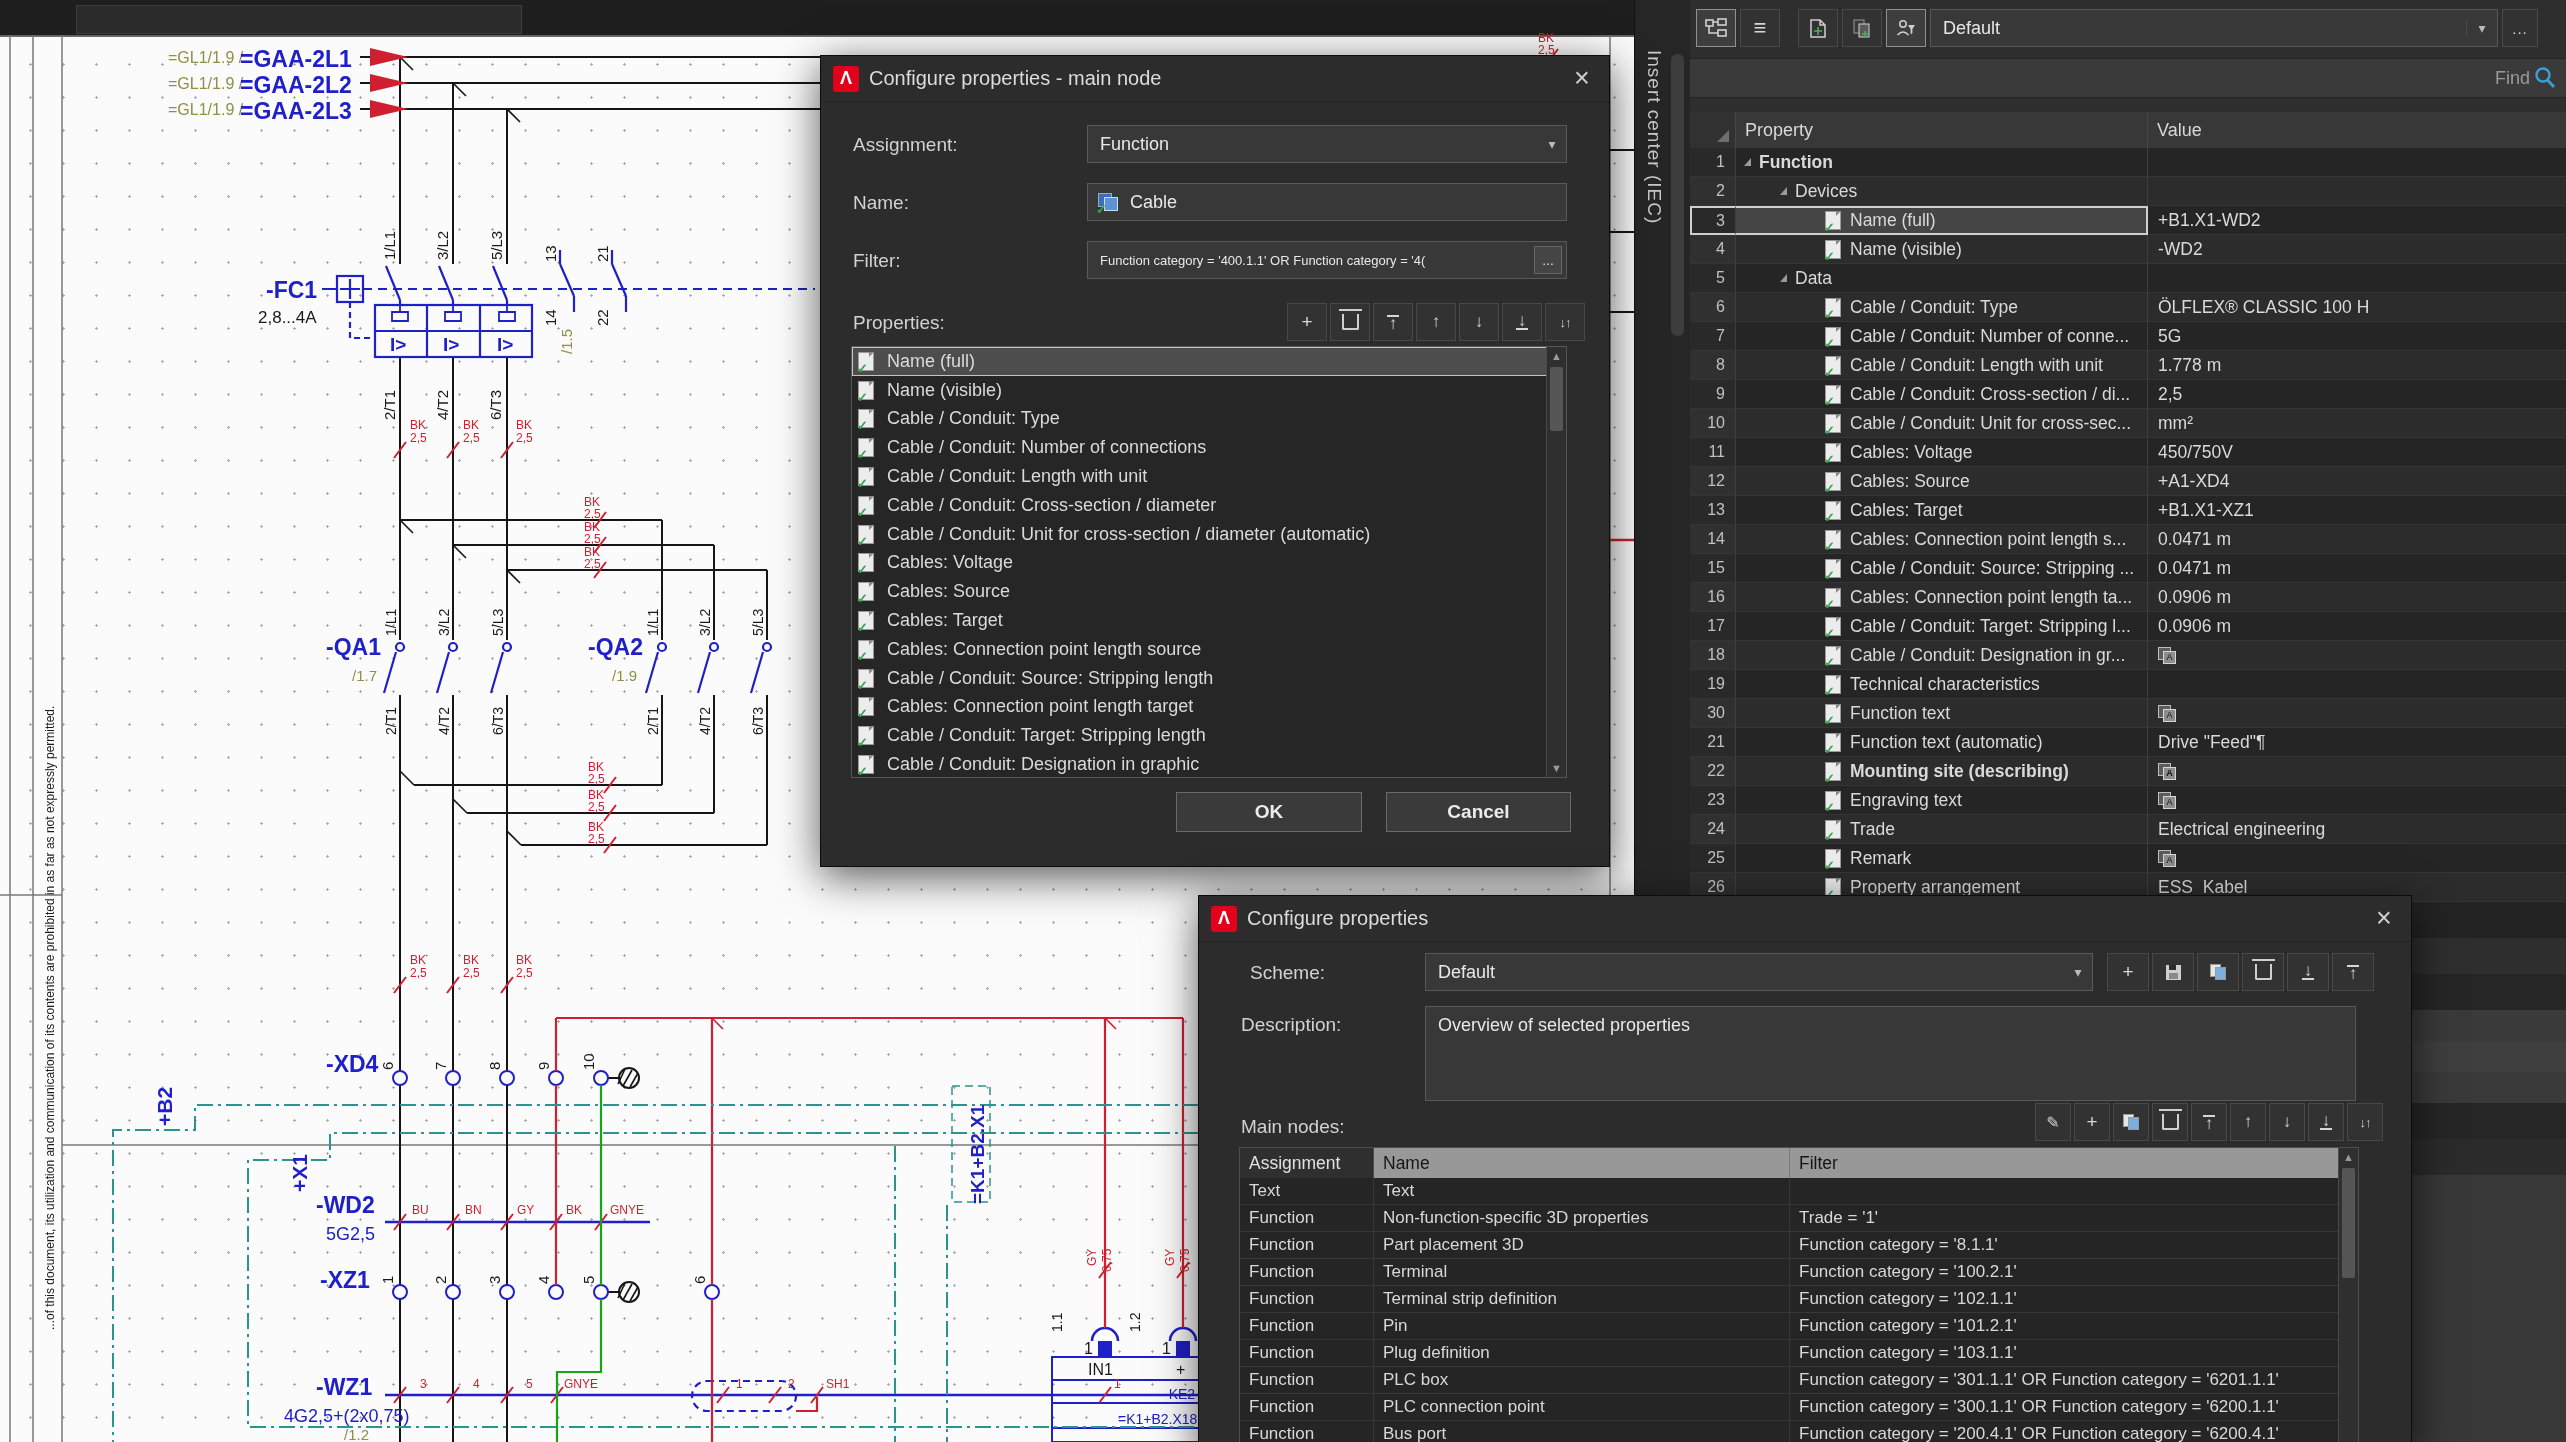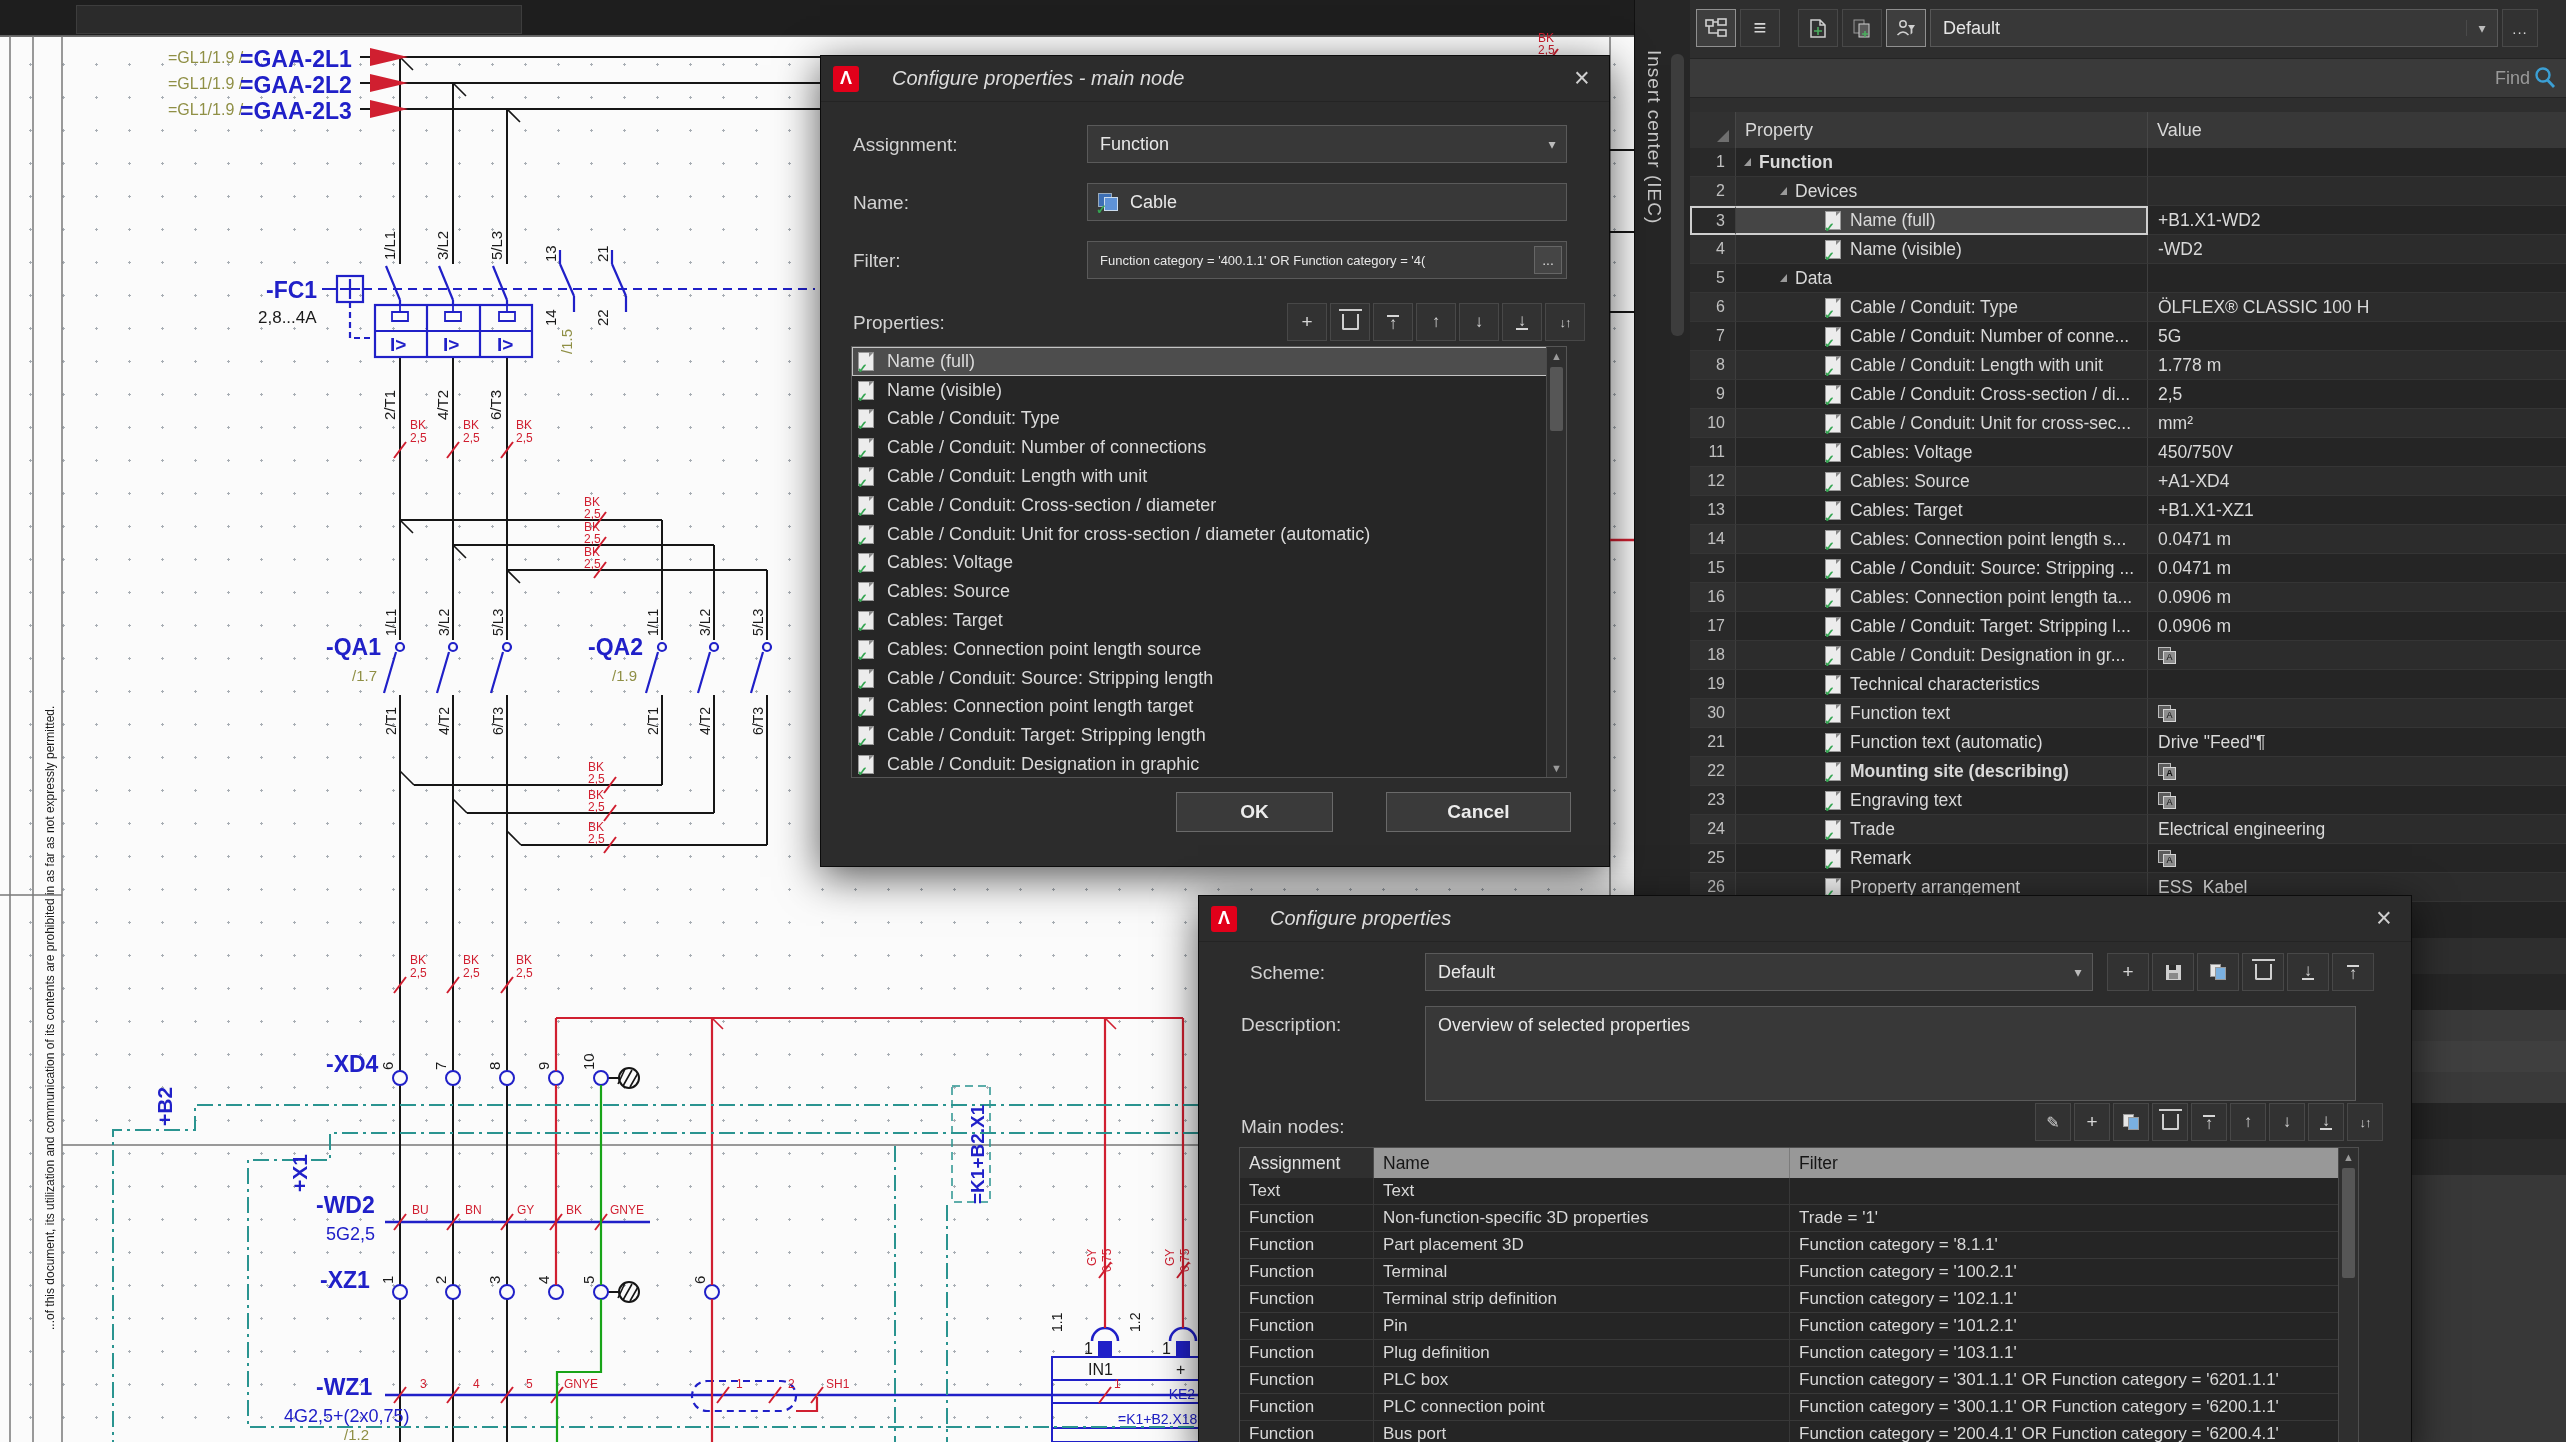--- a/index.html
+++ b/index.html
@@ -51,21 +51,21 @@
   .ml-ico{position:relative;width:20px;height:17px;flex:none;}
   .ml-ico .b1{position:absolute;left:0;top:0;width:11px;height:11px;background:#5c5c5c;border:1px solid #bdbdbd;}
   .ml-ico .b2{position:absolute;right:2px;bottom:0;width:11px;height:11px;background:#8d8d8d;border:1px solid #d6d6d6;color:#111;font-size:9px;line-height:11px;text-align:center;}
   .panel-rest{position:absolute;left:0;top:902px;width:876px;bottom:0;}
   .band{width:100%;}
 
   
   .dlg{position:absolute;background:#2c2c2c;border:1px solid #0c0c0c;box-shadow:0 10px 40px rgba(0,0,0,.65);box-sizing:border-box;}
   .titlebar{position:absolute;left:0;top:0;right:0;height:45px;display:flex;align-items:center;border-bottom:1px solid #242424;}
   .logo{width:26px;height:26px;background:#e2001a;border-radius:3px;margin-left:12px;color:#fff;font-weight:bold;font-size:18px;display:flex;align-items:center;justify-content:center;flex:none;}
-  .ttl{color:#dcdcdc;font-size:20px;margin-left:33px;white-space:nowrap;font-style:italic;}
+  .ttl{color:#dcdcdc;font-size:20px;margin-left:10px;white-space:nowrap;}
   .close{position:absolute;right:10px;top:6px;width:34px;height:32px;color:#cfcfcf;font-size:27px;display:flex;align-items:center;justify-content:center;}
   .lbl{position:absolute;color:#d2d2d2;font-size:19px;}
   .field{position:absolute;background:#383838;border:1px solid #5a5a5a;color:#e8e8e8;font-size:18px;display:flex;align-items:center;box-sizing:border-box;}
   .field .fv{flex:1;padding:0 12px;white-space:nowrap;overflow:hidden;}
   .field .arr{width:28px;text-align:center;color:#bbb;font-size:14px;}
   .field .more{width:26px;height:26px;margin-right:4px;background:#454545;border:1px solid #666;color:#ddd;font-size:14px;display:flex;align-items:center;justify-content:center;}
   .btnrow{position:absolute;display:flex;gap:3px;}
   .pushbtn{position:absolute;background:#3a3a3a;border:1px solid #6a6a6a;color:#ececec;font-size:19px;font-weight:bold;display:flex;align-items:center;justify-content:center;box-sizing:border-box;}
   
   .d1list{position:absolute;background:#262626;border:1px solid #565656;box-sizing:border-box;}
@@ -751,21 +751,21 @@
             <span class="doc-ico"></span>
             <span style="margin-left: 4px;">Cable / Conduit: Designation in graphic</span>
           </div>
         </div>
       <div class="vscroll" style="right:0;top:0;height:430px;">
         <div class="sa">▲</div>
         <div class="thumb"></div>
         <div class="sa" style="position:absolute;bottom:0;width:100%;">▼</div>
       </div>
     </div>
-    <div class="pushbtn" style="left:355px;top:736px;width:157px;height:40px;">OK</div>
+    <div class="pushbtn" style="left:355px;top:736px;width:186px;height:40px;">OK</div>
     <div class="pushbtn" style="left:565px;top:736px;width:185px;height:40px;">Cancel</div>
   </div>
 
   <div class="dlg" style="left:1198px;top:895px;width:1214px;height:560px;z-index:30;overflow:hidden;">
     <div class="titlebar">
       <div class="logo">Λ</div>
       <div class="ttl">Configure properties</div>
       <div class="close">×</div>
     </div>
     <div class="lbl" style="left:51px;top:66px;">Scheme:</div>

